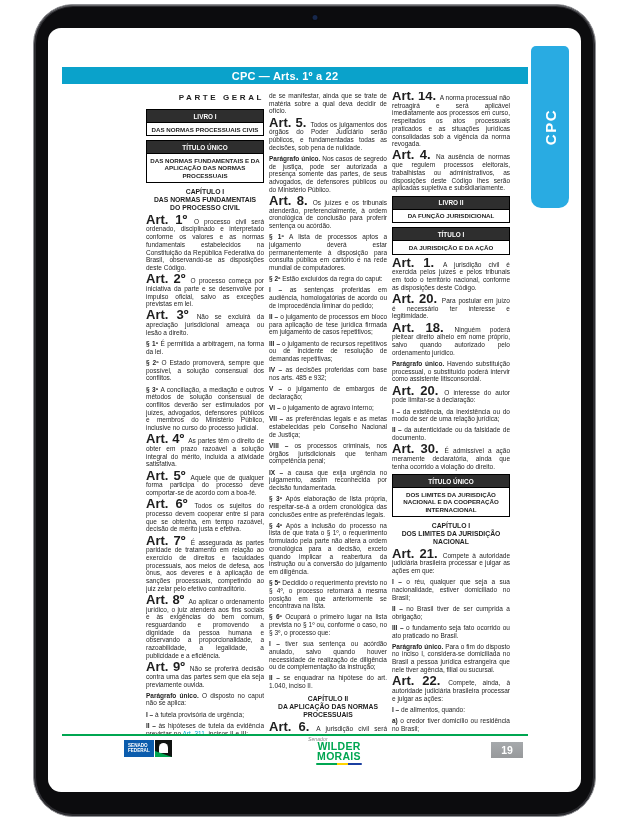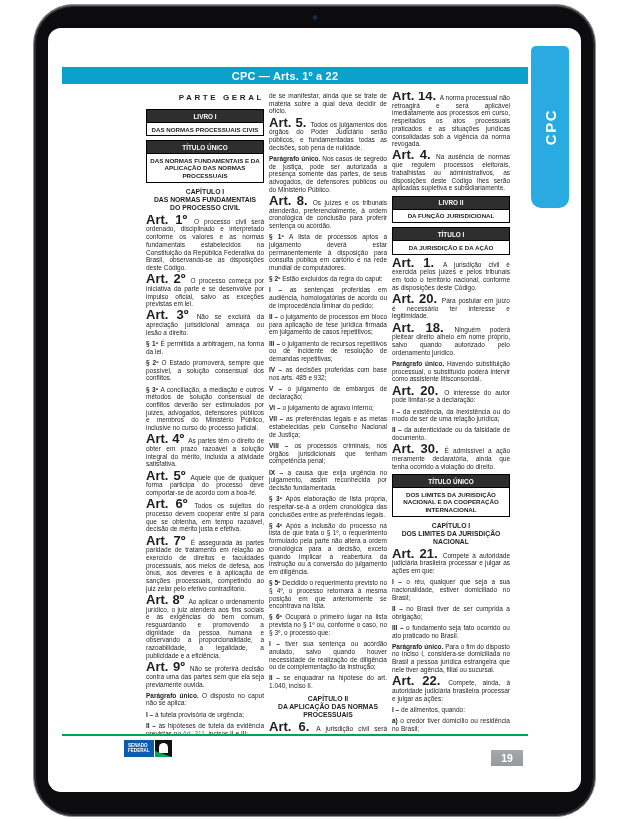--- a/index.html
+++ b/index.html
@@ -45,21 +45,21 @@
                background:#fff;border-radius:5px 5px 0 0;}
   .senado-flag:after{content:"";position:absolute;left:0;bottom:0;width:0;height:0;
                border-left:17px solid var(--green);border-top:6px solid transparent;}
   .wilder{position:absolute;left:232px;top:0;width:90px;text-align:center;}
   .wilder-senador{font-size:5.2px;color:#8c8c8c;font-style:italic;text-align:left;padding-left:14px;}
   .wilder-name{font-size:10.5px;font-weight:bold;color:var(--green);line-height:9.5px;letter-spacing:.3px;}
   .wilder-swoosh{width:46px;height:2.6px;margin:1.5px auto 0;border-radius:2px;
                background:linear-gradient(90deg,var(--green) 0 45%,#ffd400 45% 70%,#1b3fa0 70% 100%);}
   .pagebox{position:absolute;left:429px;top:6px;width:32px;height:16px;color:#fff;font-weight:bold;
                font-size:10.5px;display:flex;align-items:center;justify-content:center;
-               background:linear-gradient(#a6a9ac,var(--page-gray));margin-top:8px;}
+               background:linear-gradient(#a6a9ac,var(--page-gray));}
 </style>
 </head>
 <body>
 
 <div class="canvas">
   <div class="tablet">
     <div class="camera"></div>
     <div class="screen">
 
       <div class="topbar">
@@ -166,19 +166,25 @@
       <div class="footer">
 
         <div class="senado">
           <div class="senado-text">
             <span>SENADO</span>
             <span>FEDERAL</span>
           </div>
           <div class="senado-flag"></div>
         </div>
 
+        <div class="wilder">
+          <div class="wilder-senador">Senador</div>
+          <div class="wilder-name">WILDER</div>
+          <div class="wilder-name">MORAIS</div>
+          <div class="wilder-swoosh"></div>
+        </div>
 
         <div class="pagebox">19</div>
       </div>
 
     </div>
   </div>
 </div>
 
 </body></html>

